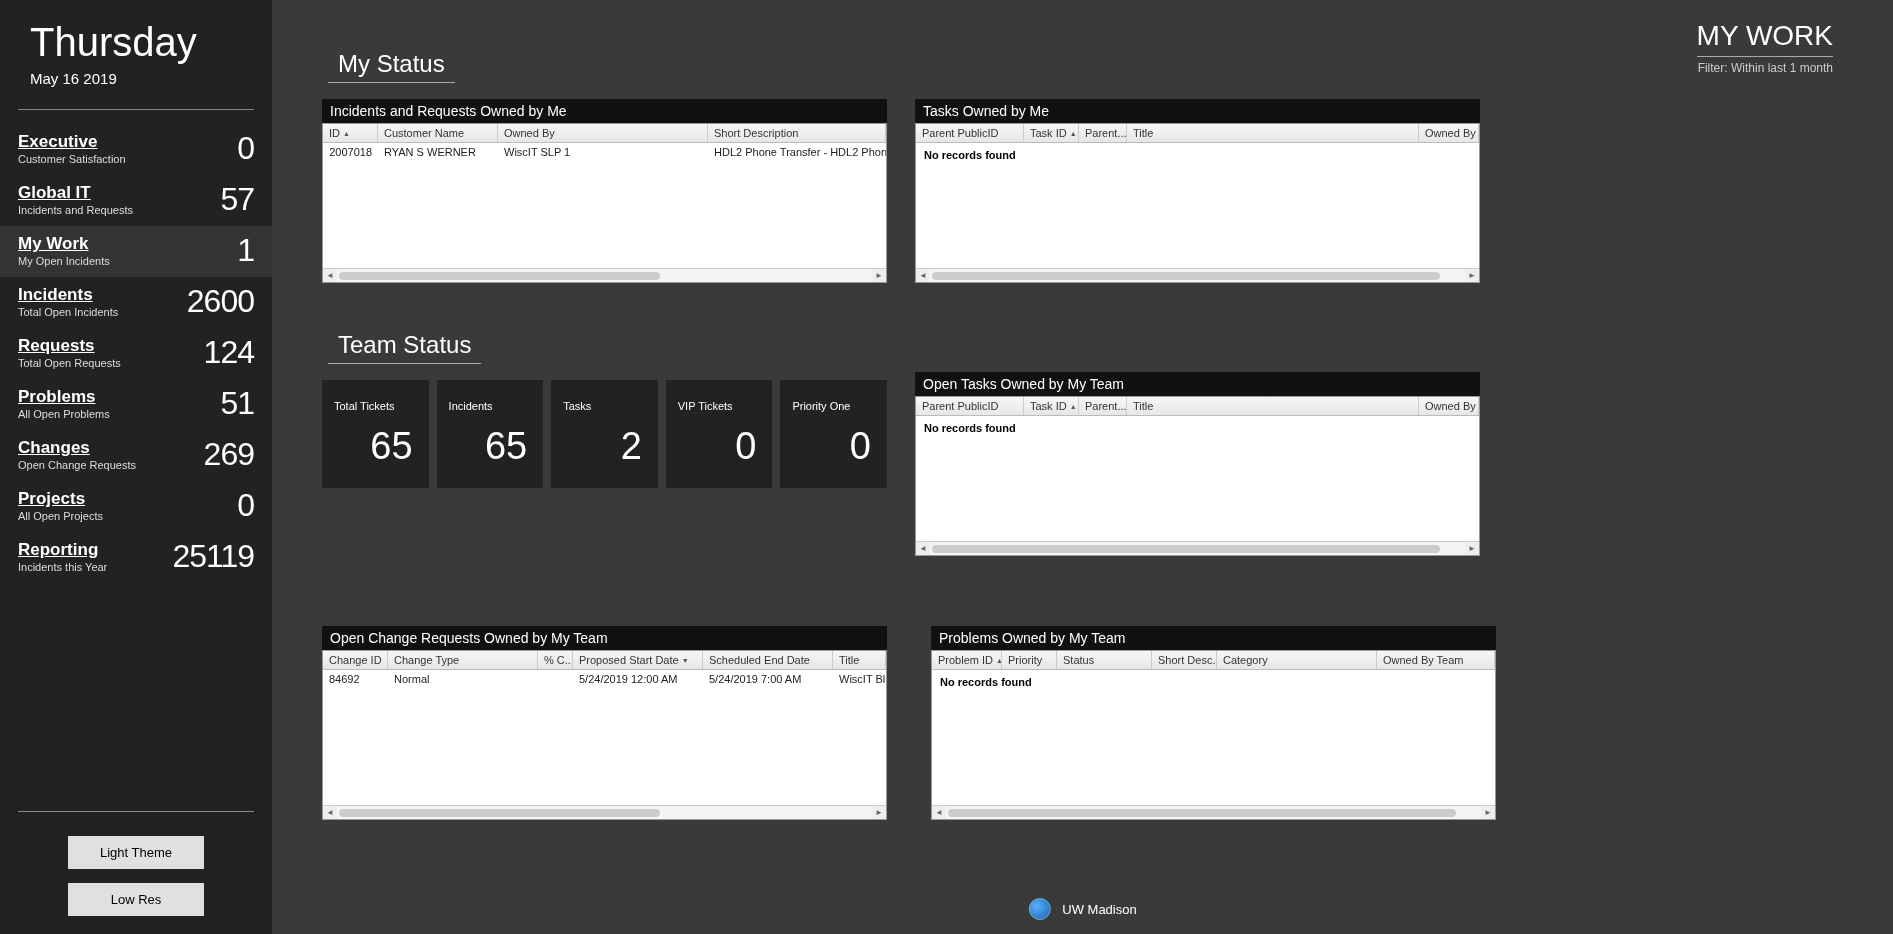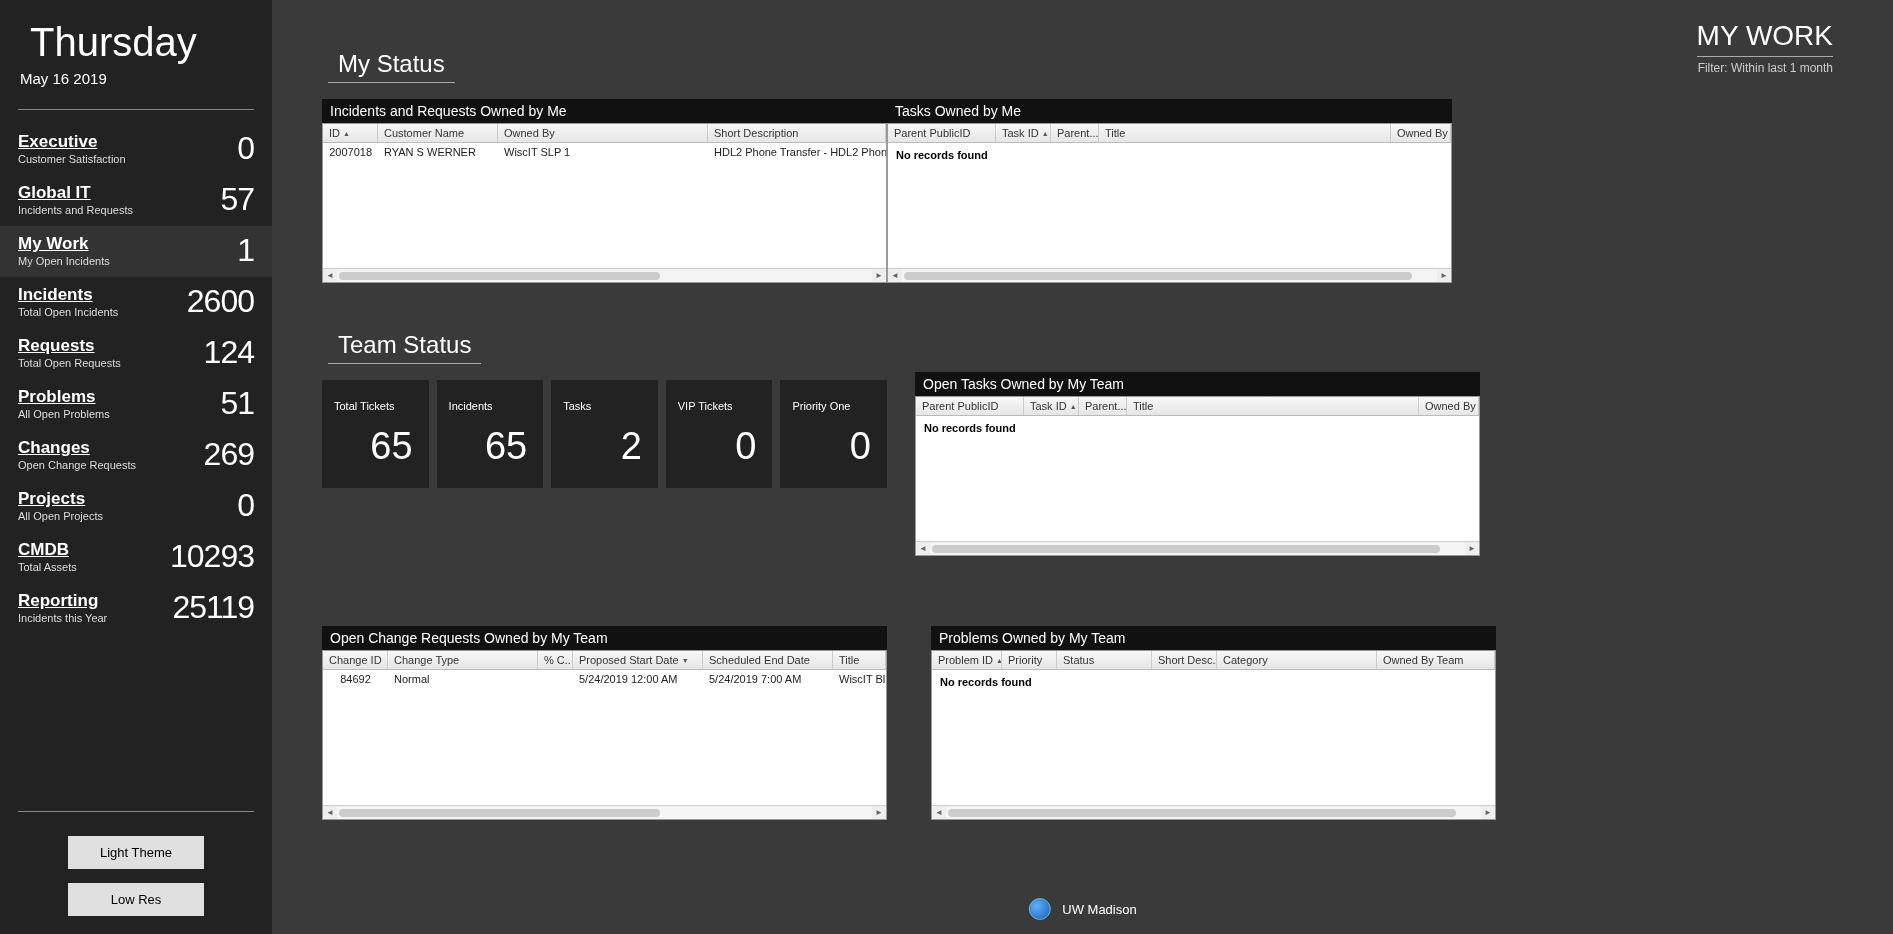--- a/index.html
+++ b/index.html
@@ -1,37 +1,37 @@
 <!DOCTYPE html>
 <html><head>
 <meta charset="utf-8">
 <style>
 *{box-sizing:border-box;margin:0;padding:0;font-family:"Segoe UI",Arial,sans-serif}
 html,body{width:1893px;height:934px;overflow:hidden;background:#3a3a3a;color:#fff}
 .app{display:flex;height:100%}
 .sidebar{width:272px;background:#222;display:flex;flex-direction:column;padding:20px 0 0 0}
 .day{font-size:40px;font-weight:300;padding:0 20px 5px 30px}
-.date{font-size:15px;padding:0 0 22px 20px}
+.date{font-size:15px;padding:0 0 22px 30px}
 .sep{height:1px;background:#888;margin:0 18px 14px 18px}
 .nav{display:flex;flex-direction:column}
 .nav-item{display:flex;justify-content:space-between;align-items:center;padding:6px 18px 8px 18px;cursor:pointer}
 .nav-item.active{background:#333}
 .nav-left{display:flex;flex-direction:column}
 .nav-title{font-size:17px;text-decoration:underline;font-weight:700}
 .nav-sub{font-size:11px;color:#ddd;margin-top:1px}
 .nav-count{font-size:32px;font-weight:300;letter-spacing:-1px}
 .btns{margin-top:auto;padding:18px;display:flex;flex-direction:column;gap:14px;align-items:center}
 .sep2{height:1px;background:#888;width:100%;margin-bottom:10px}
 .btn{background:#e0e0e0;color:#000;border:none;padding:9px 26px;font-size:13px;cursor:pointer;width:136px}
 .main{flex:1;position:relative;padding:30px 50px}
 .page-title{position:absolute;right:60px;top:20px;text-align:right}
 .page-title h1{font-size:28px;font-weight:300;border-bottom:1px solid #aaa;padding-bottom:4px;margin-bottom:4px}
 .page-title .filter{font-size:12px;color:#ccc}
 .section-title{font-size:24px;font-weight:300;border-bottom:1px solid #aaa;display:inline-block;padding:0 10px 4px 10px;margin:20px 0 8px 6px}
-.panels{display:grid;grid-template-columns:565px 565px;margin-top:8px}
+.panels{display:grid;grid-template-columns:565px 565px;gap:28px;margin-top:8px}
 .panel{background:#111}
 .panel-head{font-size:14px;font-weight:400;color:#fff;padding:4px 8px}
 .grid{background:#fff;color:#000;height:140px;position:relative;border:1px solid #999;overflow:hidden}
 .gh{display:flex;background:linear-gradient(#f7f7f7,#e6e6e6);font-size:11px;color:#333;border-bottom:1px solid #bbb}
 .gh div{padding:3px 6px;border-right:1px solid #ccc;white-space:nowrap;overflow:hidden;display:flex;align-items:center;gap:3px}
 .gr{display:flex;font-size:11px;color:#222}
 .gr div{padding:3px 6px;white-space:nowrap;overflow:hidden}
 .no-records{font-size:11px;font-weight:bold;padding:6px 8px;color:#000}
 .scrollbar{position:absolute;bottom:0;left:0;right:0;height:14px;background:#f0f0f0;border-top:1px solid #ccc;display:flex;align-items:center}
 .sb-btn{width:14px;height:14px;background:#eee;display:flex;align-items:center;justify-content:center;font-size:8px;color:#666}
@@ -110,27 +110,20 @@
       </div>
       <div class="nav-item">
         <div class="nav-left">
             <span class="nav-title">Projects</span>
             <span class="nav-sub">All Open Projects</span>
           </div>
         <span class="nav-count">0</span>
       </div>
       <div class="nav-item">
         <div class="nav-left">
-            <span class="nav-title">CMDB</span>
-            <span class="nav-sub">Total Assets</span>
-          </div>
-        <span class="nav-count">10293</span>
-      </div>
-      <div class="nav-item">
-        <div class="nav-left">
             <span class="nav-title">Reporting</span>
             <span class="nav-sub">Incidents this Year</span>
           </div>
         <span class="nav-count">25119</span>
       </div>
     </div>
     <div class="btns">
       <div class="sep2"></div>
       <button class="btn">Light Theme</button>
       <button class="btn">Low Res</button>
@@ -261,21 +254,21 @@
             <div style="width:150px">Change Type</div>
             <div style="width:35px">% C...</div>
             <div style="width:130px">
                 <span>Proposed Start Date</span>
                 <span class="sort-arrow">▼</span>
               </div>
             <div style="width:130px">Scheduled End Date</div>
             <div style="flex:1">Title</div>
           </div>
           <div class="gr">
-            <div style="width:65px;text-align:center">84692</div>
+            <div style="width:65px;text-align:left">84692</div>
             <div style="width:150px">Normal</div>
             <div style="width:35px"></div>
             <div style="width:130px">5/24/2019 12:00 AM</div>
             <div style="width:130px">5/24/2019 7:00 AM</div>
             <div style="flex:1">WiscIT Blu</div>
           </div>
           <div class="scrollbar">
               <div class="sb-btn">◄</div>
               <div class="sb-track">
                 <div class="sb-thumb"></div>

